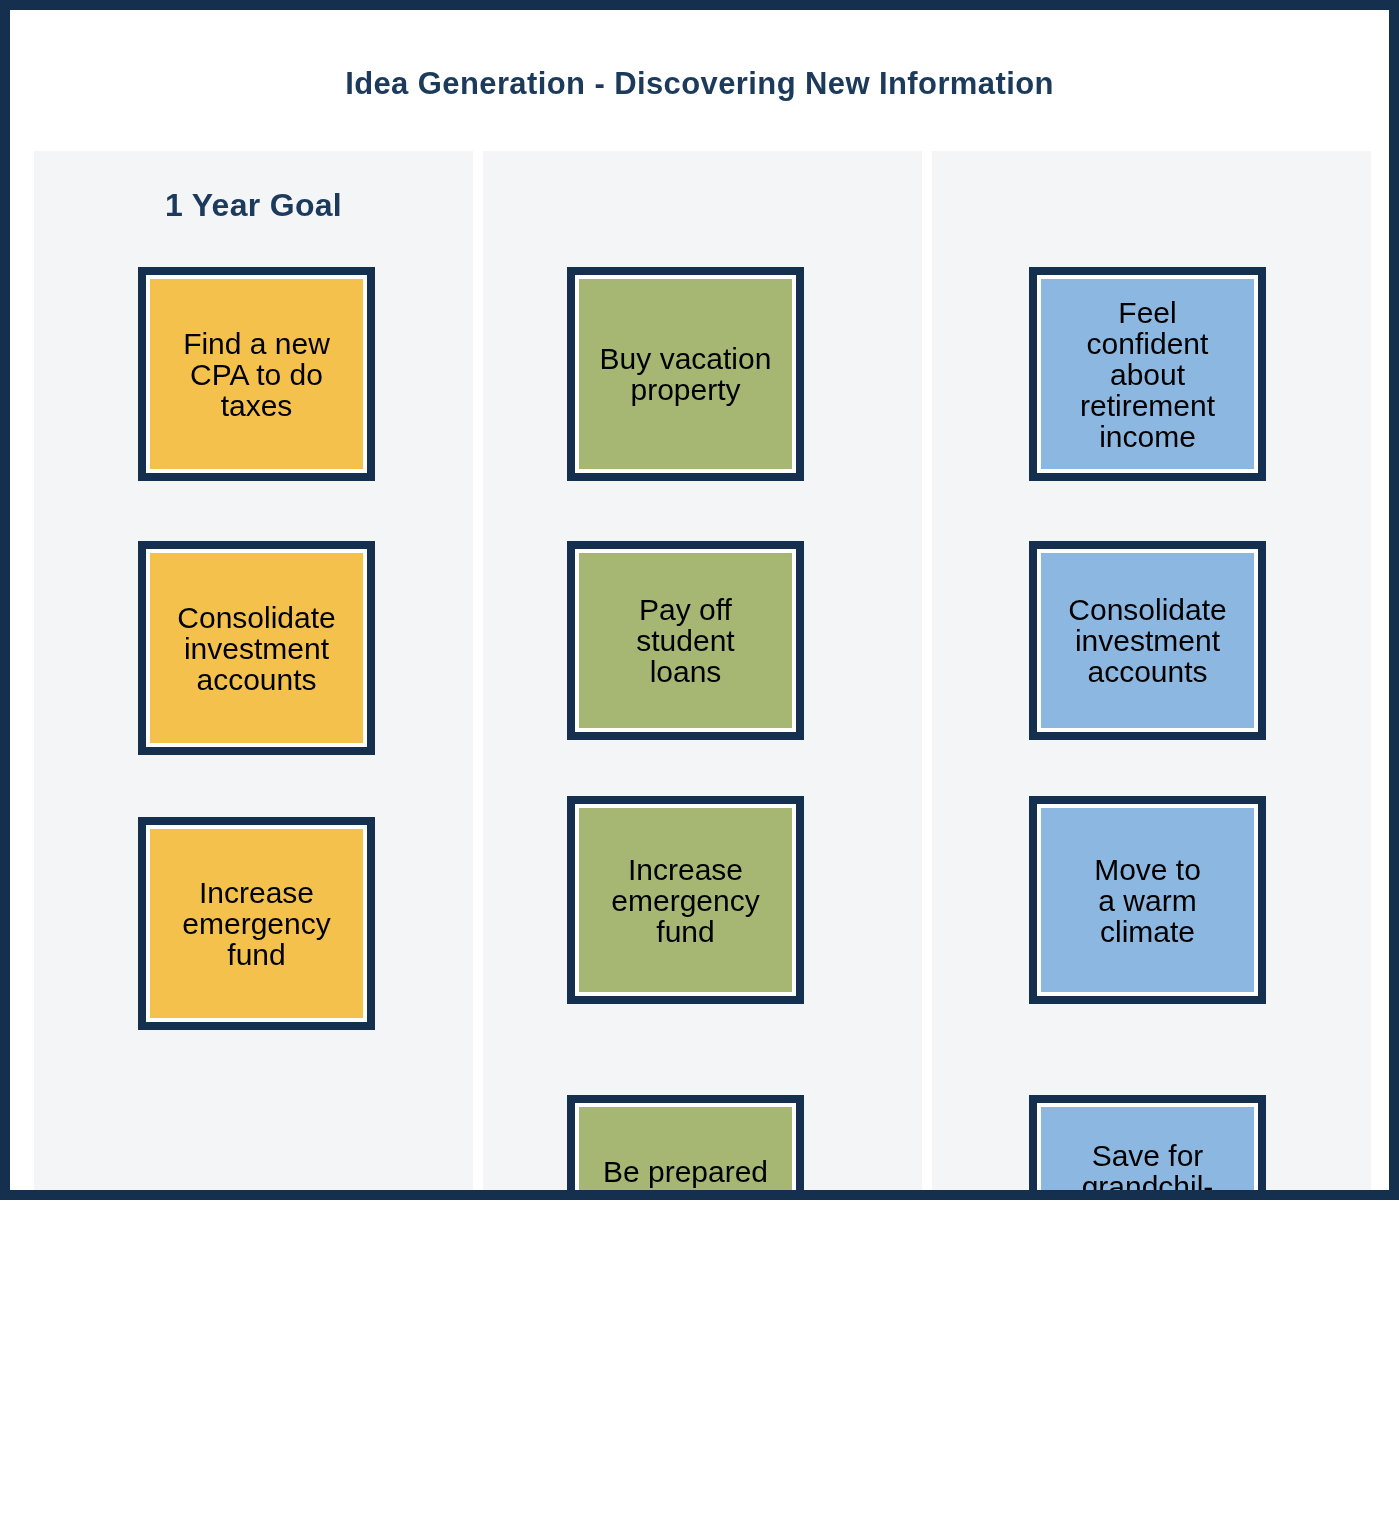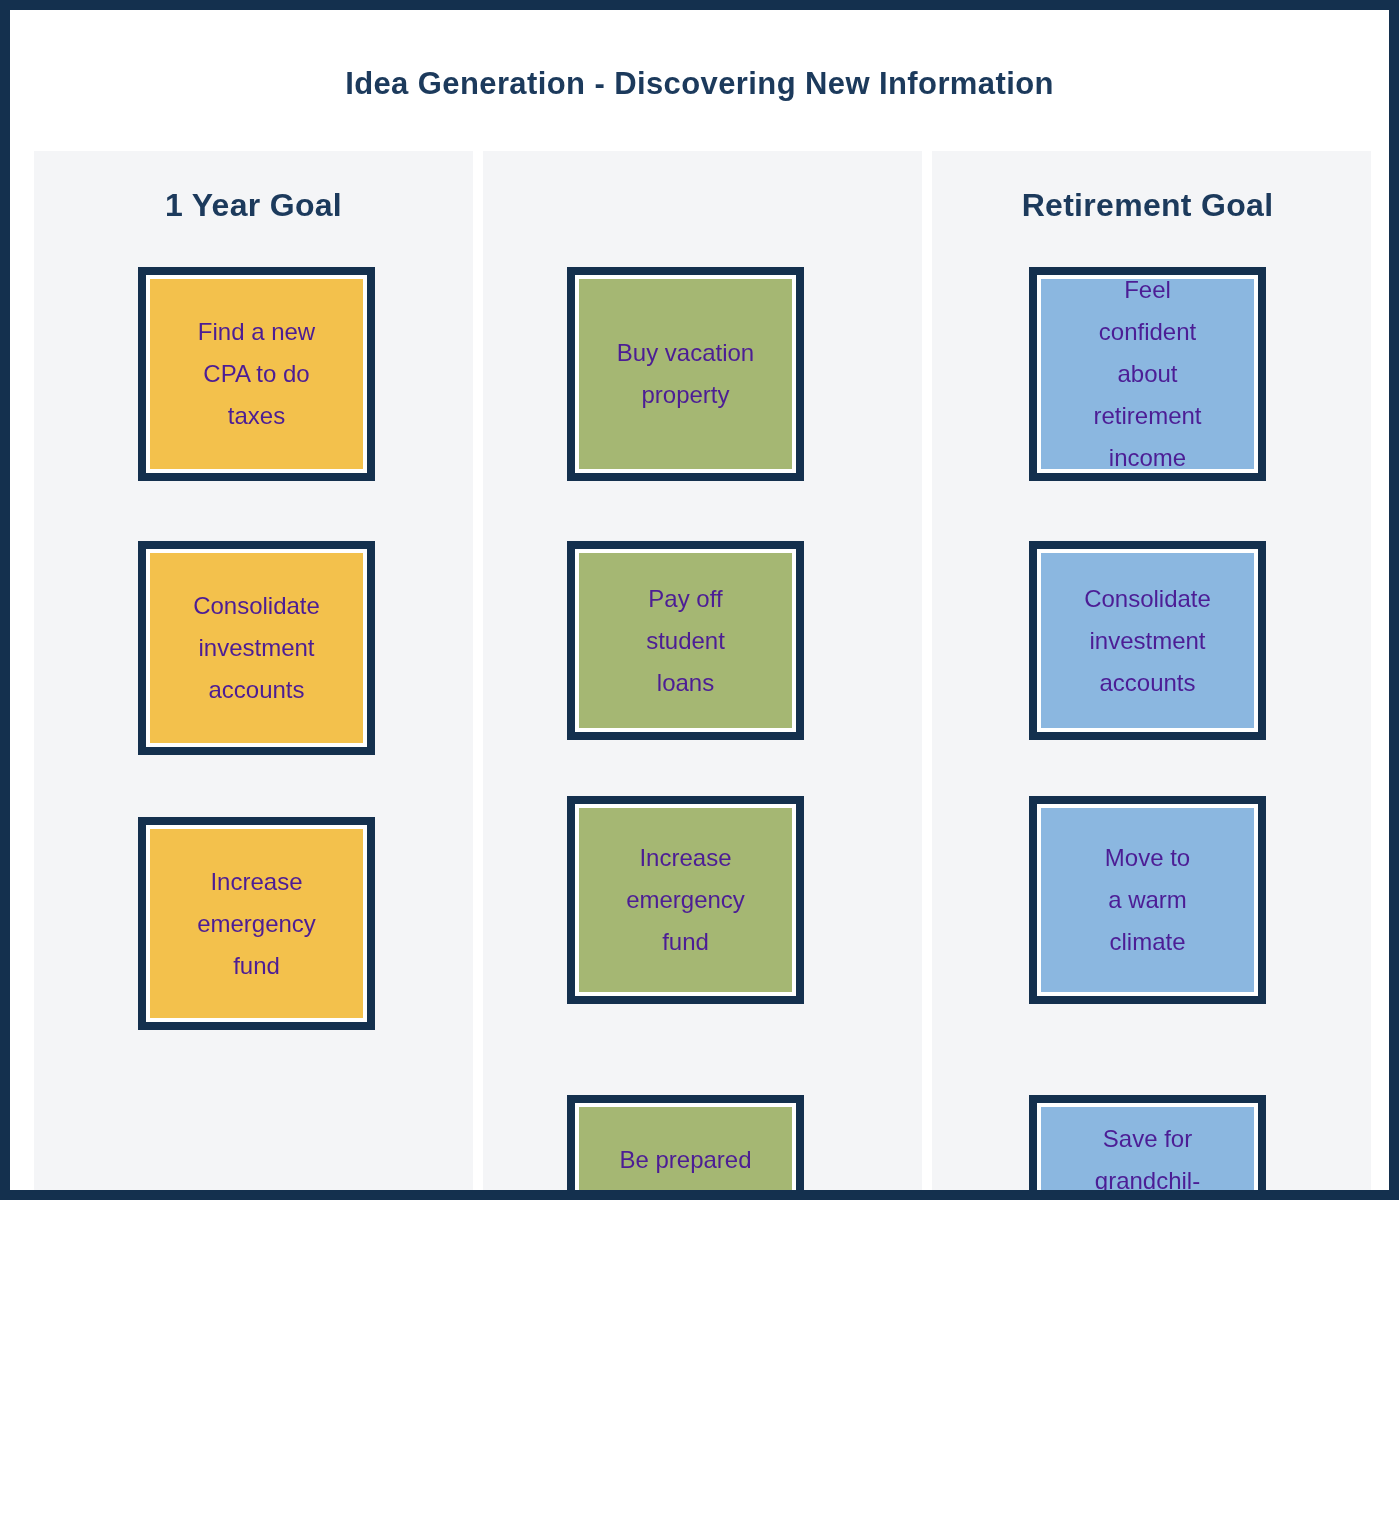--- a/index.html
+++ b/index.html
@@ -56,23 +56,23 @@
   }
   .fill {
     width: 100%; height: 100%;
     display: flex;
     align-items: center;
     justify-content: center;
     text-align: center;
   }
   .box-text {
     white-space: pre-line;
-    font-size: 24px;
-    line-height: 42px;
-    color: #4c1d95;
+    font-size: 30px;
+    line-height: 31px;
+    color: #000000;
   }
   .yellow .fill { background: #f3c14c; }
   .green  .fill { background: #a5b773; }
   .blue   .fill { background: #8bb7e0; }
   .col-1 .goal-box { left: 104px; }
   .col-2 .goal-box { left: 84px; }
   .col-3 .goal-box { left: 97px; }
   .col-1 .goal-box:nth-of-type(1) { top: 116px; height: 214px; }
   .col-1 .goal-box:nth-of-type(2) { top: 390px; height: 214px; }
   .col-1 .goal-box:nth-of-type(3) { top: 666px; height: 213px; }
@@ -145,21 +145,20 @@
       <div class="goal-box green">
         <div class="fill">
           <span class="box-text">Be prepared
 to income
 parents</span>
         </div>
       </div>
     </section>
 
     <section class="column col-3">
-      <h2 class="col-header">Retirement Goal</h2>
       <div class="goal-box blue">
         <div class="fill">
           <span class="box-text">Feel
 confident
 about
 retirement
 income</span>
         </div>
       </div>
       <div class="goal-box blue">

